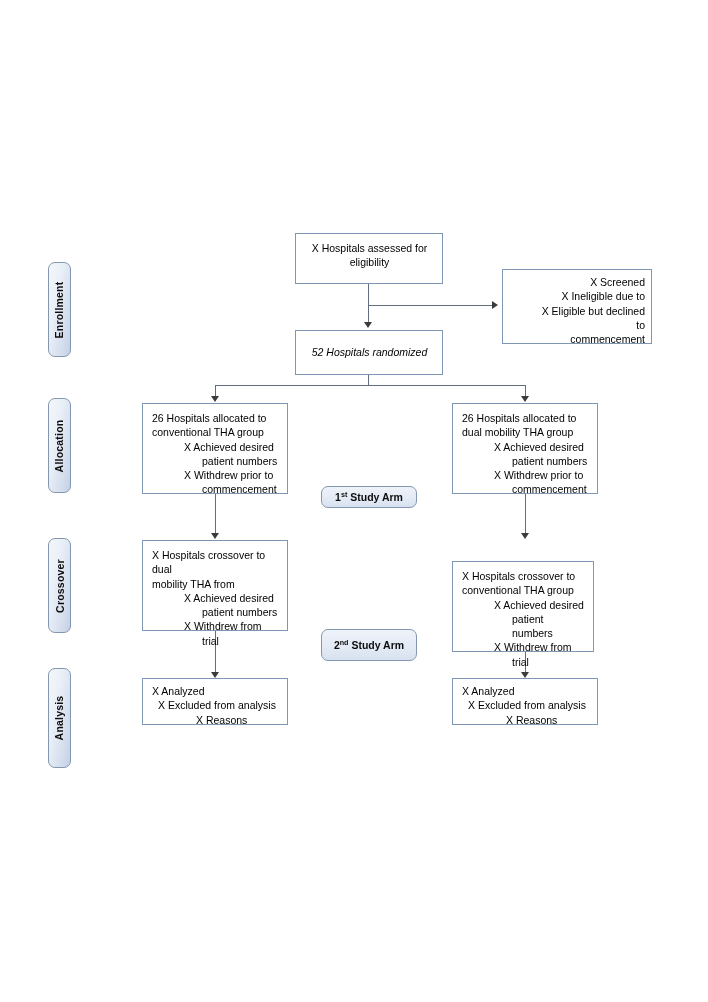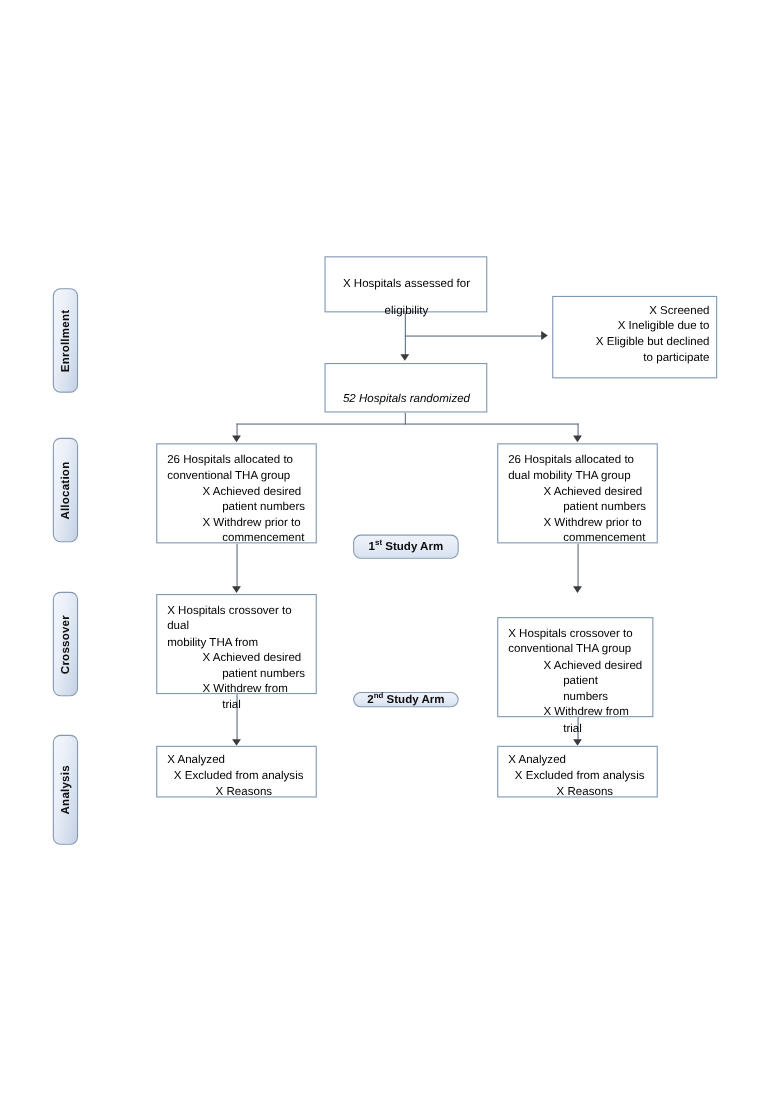--- a/index.html
+++ b/index.html
@@ -47,21 +47,21 @@
     border: 1px solid #7f96b5;
     background: #ffffff;
     font-size: 10.5px;
     line-height: 14.3px;
     color: #000000;
   }
   .node .lines {
     padding: 7px 8px 7px 9px;
   }
   .node .ln { white-space: pre-wrap; }
-  .ctr { text-align: center; margin-top: 10px; }
+  .ctr { text-align: center; }
   .ind1 { padding-left: 38px; text-indent: -12px; }
   .ind1b { padding-left: 44px; text-indent: -12px; }
   .ind2 { padding-left: 50px; }
   .ind-a1 { padding-left: 18px; text-indent: -12px; }
   .ind-a2 { padding-left: 56px; text-indent: -12px; }
 
   
   .arm-pill {
     position: absolute;
     box-sizing: border-box;
@@ -155,21 +155,21 @@
       <div class="ln ctr">X Hospitals assessed for</div>
       <div class="ln ctr">eligibility</div>
     </div>
   </div>
 
   <div class="node" style="left:502px; top:269px; width:150px; height:75px;">
     <div class="lines" style="padding:5px 6px 5px 8px;text-align:right;">
       <div class="ln">X Screened</div>
       <div class="ln ind1">X Ineligible due to</div>
       <div class="ln ind1">X Eligible but declined</div>
-      <div class="ln ind2">to participate</div>
+      <div class="ln ind2">to commencement</div>
     </div>
   </div>
 
   <div class="node" style="left:295px; top:330px; width:148px; height:45px;font-style:italic;">
     <div class="lines" style="padding-top:14px;">
       <div class="ln ctr">52 Hospitals randomized</div>
     </div>
   </div>
 
   <div class="node" style="left:142px; top:403px; width:146px; height:91px;">
@@ -213,21 +213,21 @@
     <div class="lines">
       <div class="ln">X Hospitals crossover to</div>
       <div class="ln">conventional THA group</div>
       <div class="ln ind1b">X Achieved desired</div>
       <div class="ln ind2">patient numbers</div>
       <div class="ln ind1b">X Withdrew from</div>
       <div class="ln ind2">trial</div>
     </div>
   </div>
 
-  <div class="arm-pill" style="left:321px; top:588px; width:96px; height:14px;">
+  <div class="arm-pill" style="left:321px; top:588px; width:96px; height:32px;">
     <span><span>2</span><sup>nd</sup>&nbsp;<span>Study Arm</span></span>
   </div>
 
   <div class="node" style="left:142px; top:678px; width:146px; height:47px;">
     <div class="lines" style="padding:5px 6px 5px 9px;">
       <div class="ln">X Analyzed</div>
       <div class="ln ind-a1">X Excluded from analysis</div>
       <div class="ln ind-a2">X Reasons</div>
     </div>
   </div>

